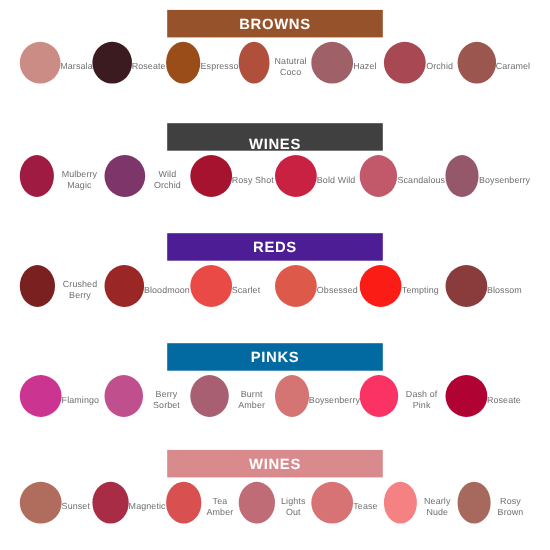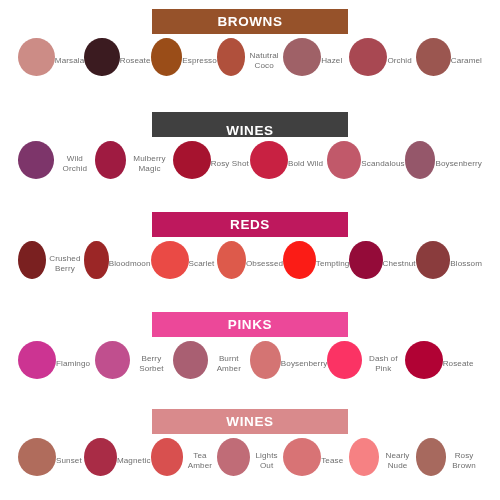--- a/index.html
+++ b/index.html
@@ -137,48 +137,48 @@
       </div>
     </div>
   </div>
 
   <div class="section section-wines">
     <div class="banner" style="background-color: #404040; align-items: flex-end;">
       <span class="banner-label">WINES</span>
     </div>
     <div class="swatch-row">
       <div class="swatch">
+        <span class="dot" style="background-color: rgb(159, 27, 65);"></span>
+        <span class="swatch-label">Mulberry Magic</span>
+      </div>
+      <div class="swatch">
         <span class="dot" style="background-color: rgb(125, 53, 106);"></span>
         <span class="swatch-label">Wild Orchid</span>
       </div>
       <div class="swatch">
-        <span class="dot" style="background-color: rgb(159, 27, 65);"></span>
-        <span class="swatch-label">Mulberry Magic</span>
-      </div>
-      <div class="swatch">
         <span class="dot" style="background-color: rgb(166, 19, 47);"></span>
         <span class="swatch-label">Rosy Shot</span>
       </div>
       <div class="swatch">
         <span class="dot" style="background-color: rgb(200, 33, 66);"></span>
         <span class="swatch-label">Bold Wild</span>
       </div>
       <div class="swatch">
         <span class="dot" style="background-color: rgb(193, 89, 106);"></span>
         <span class="swatch-label">Scandalous</span>
       </div>
       <div class="swatch">
         <span class="dot" style="background-color: rgb(149, 87, 106);"></span>
         <span class="swatch-label">Boysenberry</span>
       </div>
     </div>
   </div>
 
   <div class="section section-reds">
-    <div class="banner" style="background-color: #be185d;">
+    <div class="banner" style="background-color: #4c1d95;">
       <span class="banner-label">REDS</span>
     </div>
     <div class="swatch-row">
       <div class="swatch">
         <span class="dot" style="background-color: rgb(122, 32, 32);"></span>
         <span class="swatch-label">Crushed Berry</span>
       </div>
       <div class="swatch">
         <span class="dot" style="background-color: rgb(155, 38, 38);"></span>
         <span class="swatch-label">Bloodmoon</span>
@@ -189,32 +189,28 @@
       </div>
       <div class="swatch">
         <span class="dot" style="background-color: rgb(221, 90, 75);"></span>
         <span class="swatch-label">Obsessed</span>
       </div>
       <div class="swatch">
         <span class="dot" style="background-color: rgb(251, 28, 22);"></span>
         <span class="swatch-label">Tempting</span>
       </div>
       <div class="swatch">
-        <span class="dot" style="background-color: rgb(148, 11, 57);"></span>
-        <span class="swatch-label">Chestnut</span>
-      </div>
-      <div class="swatch">
         <span class="dot" style="background-color: rgb(138, 60, 61);"></span>
         <span class="swatch-label">Blossom</span>
       </div>
     </div>
   </div>
 
   <div class="section section-pinks">
-    <div class="banner" style="background-color: #ec4899;">
+    <div class="banner" style="background-color: #0369a1;">
       <span class="banner-label">PINKS</span>
     </div>
     <div class="swatch-row">
       <div class="swatch">
         <span class="dot" style="background-color: rgb(204, 52, 146);"></span>
         <span class="swatch-label">Flamingo</span>
       </div>
       <div class="swatch">
         <span class="dot" style="background-color: rgb(192, 79, 142);"></span>
         <span class="swatch-label">Berry Sorbet</span>

